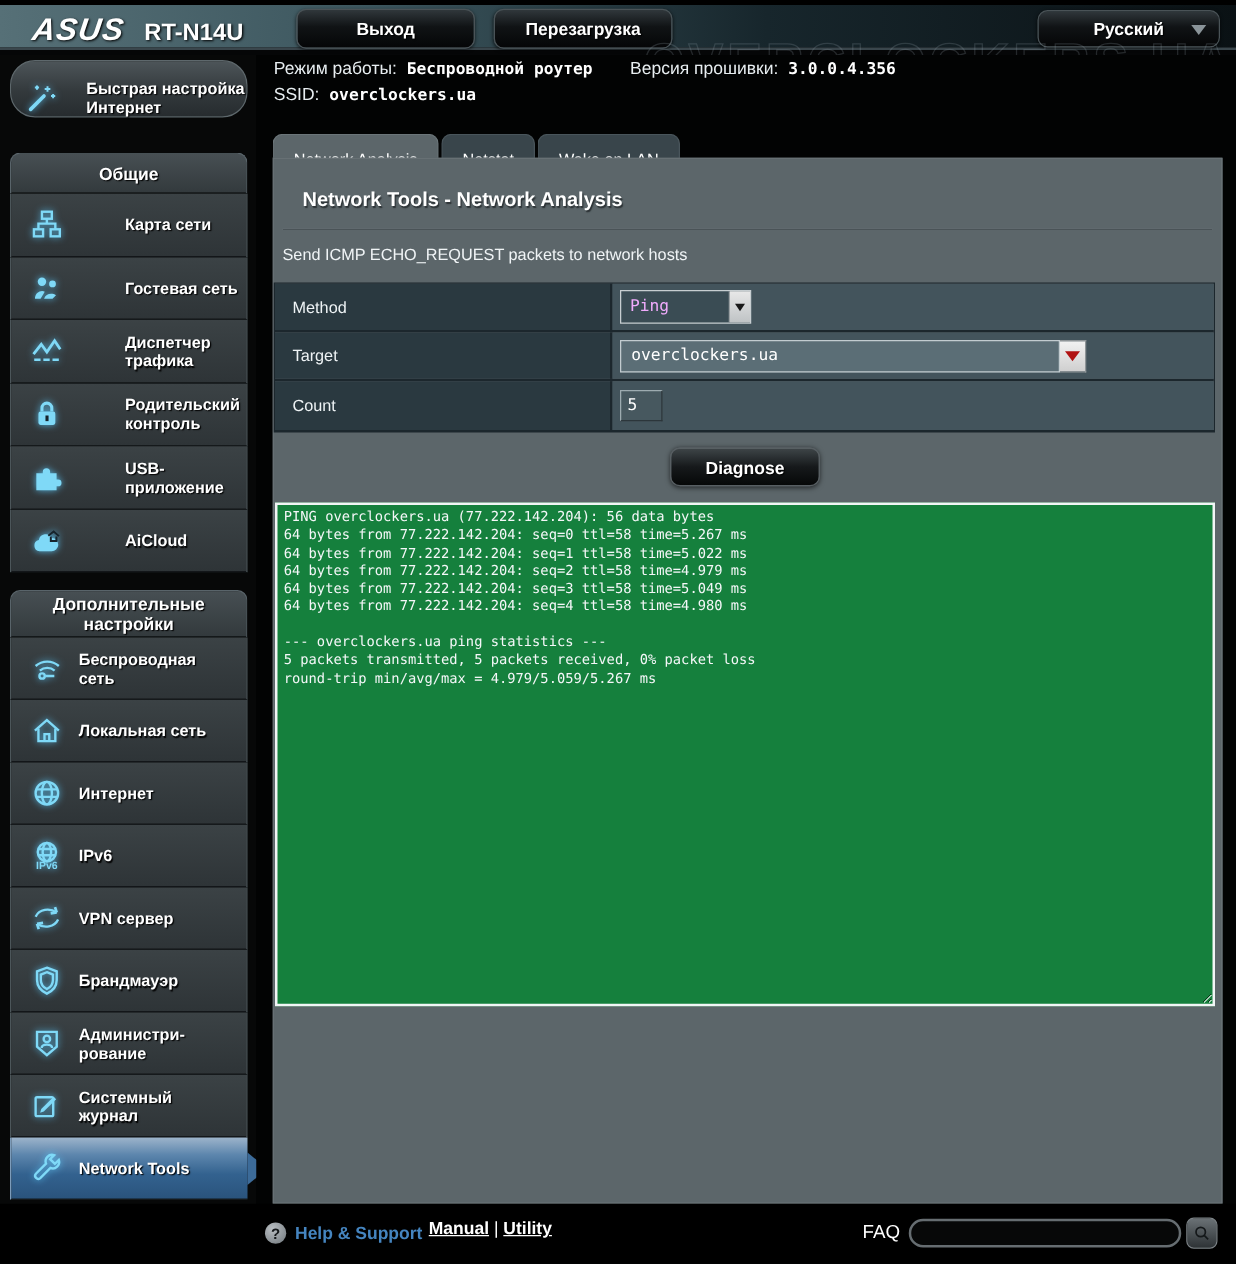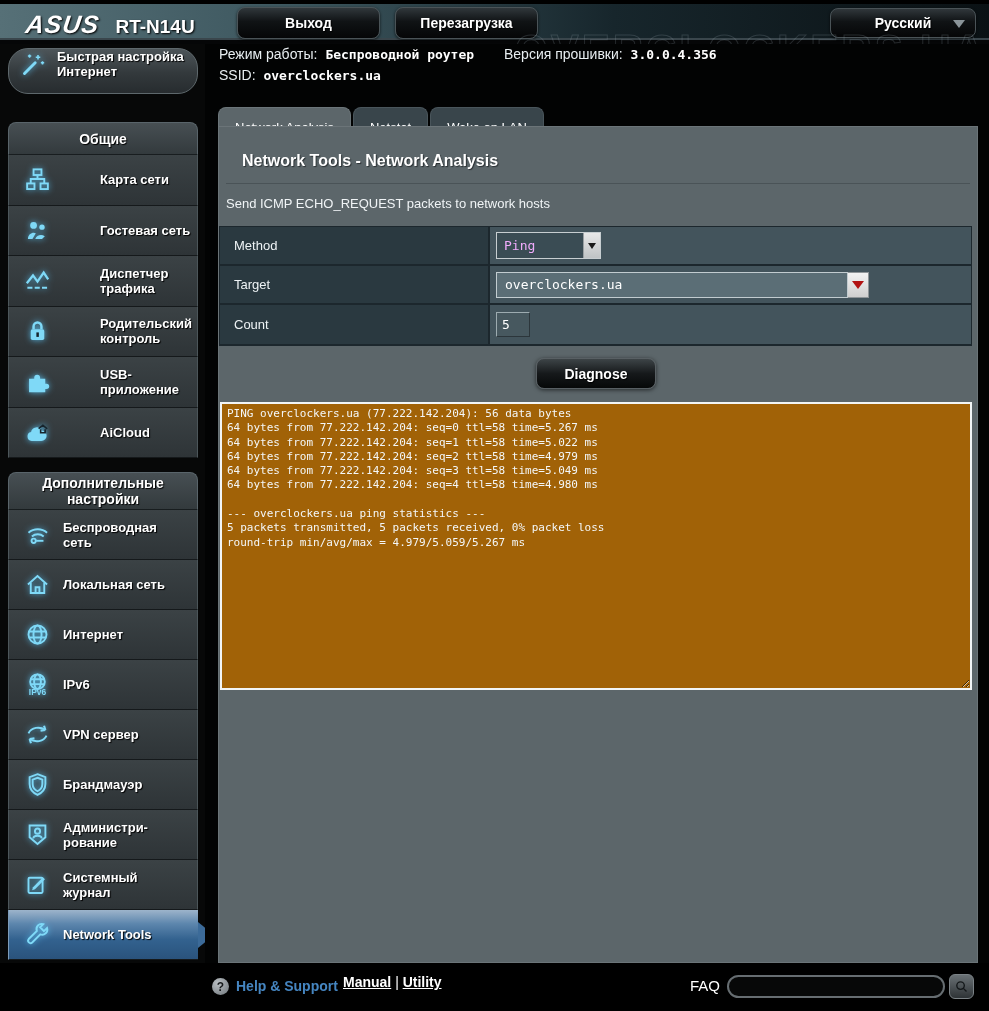--- a/index.html
+++ b/index.html
@@ -28,21 +28,21 @@
 
   
   .watermark { position:absolute; left:515px; top:26px; width:474px; height:46px; overflow:hidden;
     font-weight:bold; font-size:42px; letter-spacing:3px; color:transparent;
     -webkit-text-stroke:1px rgba(150,165,175,.22); pointer-events:none; white-space:nowrap; }
 
   
   .sidebar { position:absolute; left:0; top:44px; width:205px; height:920px; background:#070808; }
   .qis-button { position:absolute; left:8px; top:4px; width:190px; height:46px; border-radius:20px;
     background:linear-gradient(180deg,#4d5559 0%,#33393c 55%,#272c2f 100%);
-    border:1px solid #5e686c; display:flex; align-items:flex-start; gap:8px; padding-left:8px; cursor:pointer; }
+    border:1px solid #5e686c; display:flex; align-items:flex-end; gap:20px; padding-left:8px; cursor:pointer; }
   .nav-section { position:absolute; left:8px; width:190px; }
   .sec-general { top:78px; }
   .sec-advanced { top:428px; }
   .section-header { border-radius:8px 8px 0 0; border:1px solid #59646a; border-bottom:1px solid #181d1f;
     background:linear-gradient(180deg,#474f53 0%,#333a3d 100%);
     color:#fff; font-weight:bold; font-size:14px; text-align:center;
     display:flex; align-items:center; justify-content:center; white-space:pre-line; line-height:16px;
     text-shadow:1px 1px 1px #000; }
   .sec-general .section-header { height:33px; }
   .sec-advanced .section-header { height:38px; }
@@ -110,22 +110,22 @@
   .count-input { width:34px; height:25px; background:#47585f; color:#fff; outline:none;
     border:1px solid #9dabb0; border-bottom-color:#2c363b; border-right-color:#2c363b;
     font-family:"DejaVu Sans Mono", monospace; font-size:13px; padding-left:5px; }
 
   .diagnose-btn { position:absolute; left:318px; top:232px; width:120px; height:31px; border-radius:8px;
     background:linear-gradient(180deg,#3d4447 0%,#16191b 50%,#060808 100%);
     border:1px solid #585f63; color:#fff; font-weight:bold; font-size:14px; cursor:pointer;
     display:flex; align-items:center; justify-content:center; text-shadow:1px 1px 1px #000;
     box-shadow:0 1px 4px rgba(0,0,0,.6); }
 
-  .output-area { position:absolute; left:2px; top:276px; width:752px; height:288px;
-    background:#a16207; border:2px solid #f2f5f6; color:#f4f7f8; resize:both;
+  .output-area { position:absolute; left:2px; top:276px; width:752px; height:403px;
+    background:#15803d; border:2px solid #f2f5f6; color:#f4f7f8; resize:both;
     font-family:"DejaVu Sans Mono", monospace; font-size:11px; line-height:14.3px;
     padding:3px 5px; outline:none; white-space:pre; overflow:auto; }
 
   
   .footer { position:absolute; left:0; top:963px; width:989px; height:48px; background:#000; }
   .help-circle { position:absolute; left:212px; top:15px; width:17px; height:17px; border-radius:50%;
     background:radial-gradient(circle at 35% 30%, #b9bec2, #70777c); color:#16191b; font-weight:bold;
     font-size:12px; display:flex; align-items:center; justify-content:center; cursor:pointer; }
   .help-label { position:absolute; left:236px; top:15px; color:#4585c0; font-weight:bold; font-size:14px; cursor:pointer; }
   .footer-links { position:absolute; left:343px; top:11px; color:#fff; font-size:14px;text-align:center; }

